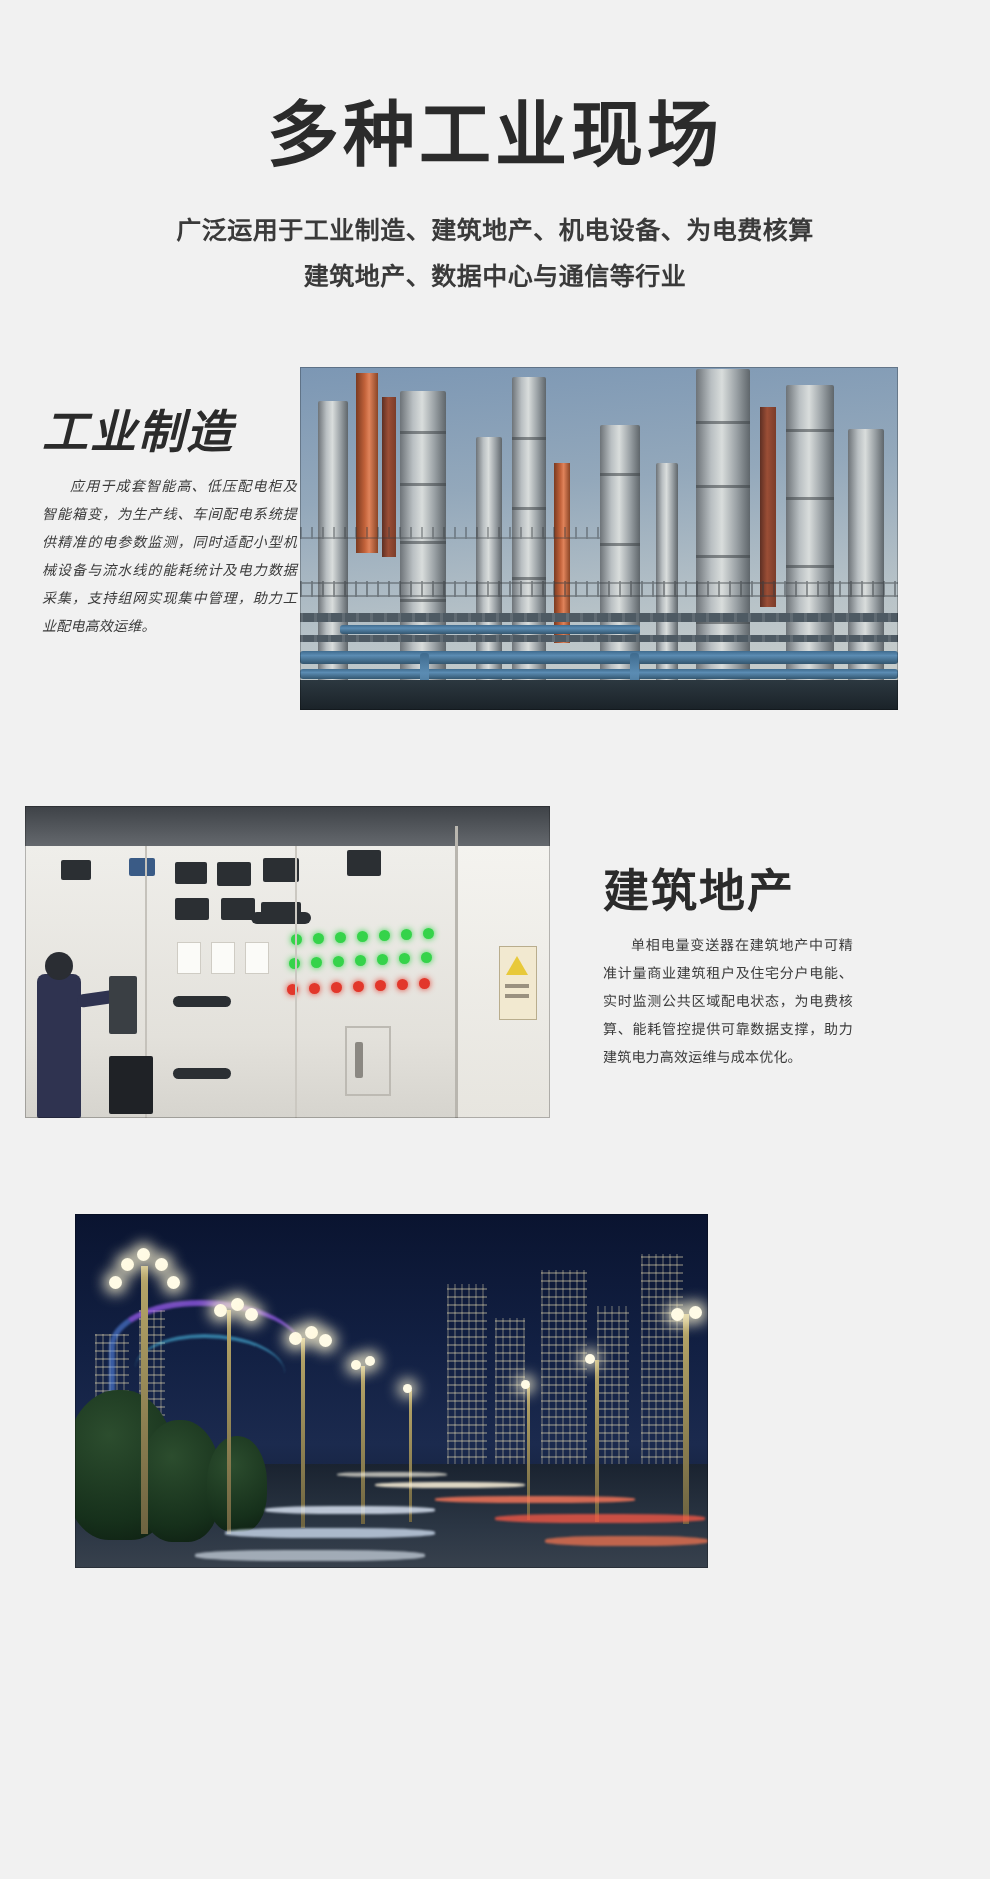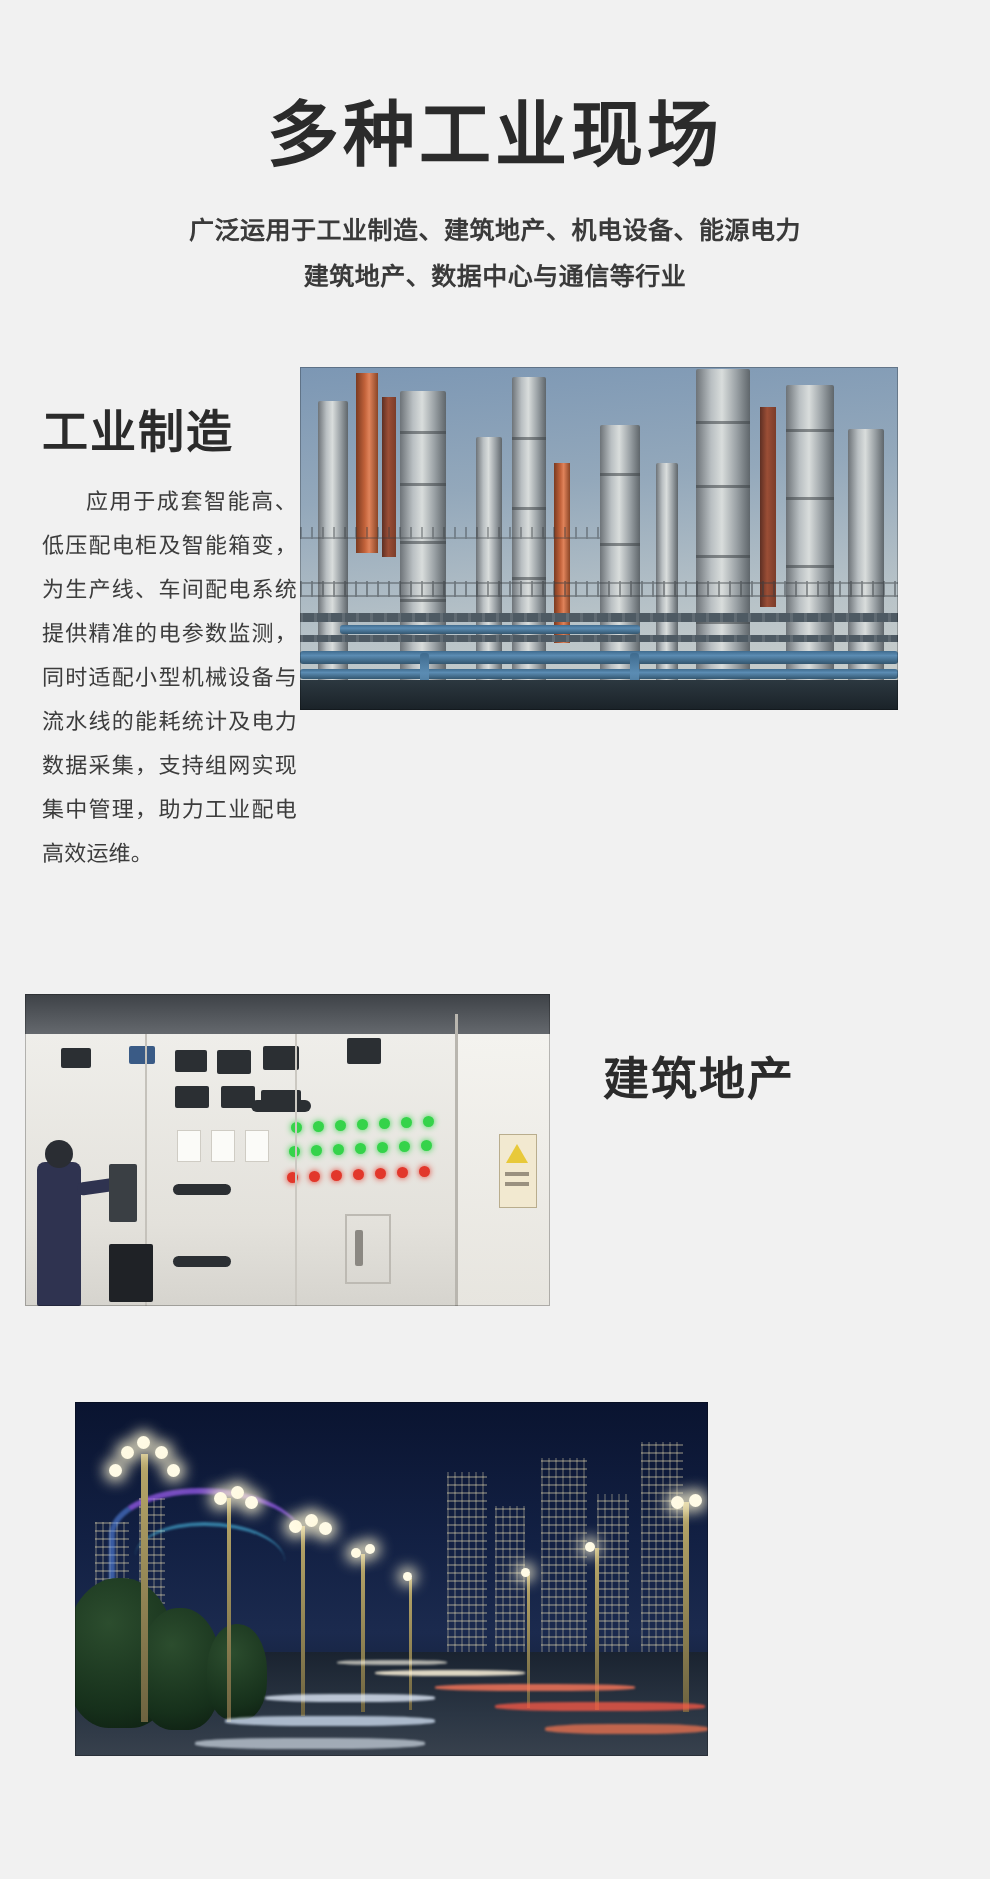--- a/index.html
+++ b/index.html
@@ -65,32 +65,33 @@
   }
   .section-title {
     font-size: 46px;
     font-weight: bold;
     color: #2b2b2b;
     letter-spacing: 2px;
     margin: 0;
     line-height: 1.1;
   }
   .section-body {
-    font-size: 22px;
+    font-size: 14px;
     line-height: 2.0;
     color: #3c3c3c;
     text-indent: 2em;
     text-align: justify;
     letter-spacing: 0.2px;
   }
 
   
   #section-industrial {
     margin-top: 68px;
     padding-left: 42px;
+    font-style: italic;
   }
   #section-industrial .section-text {
     width: 255px;
     padding-top: 40px;
   }
   #section-industrial .section-photo {
     width: 598px;
     height: 343px;
     margin-left: 3px;
     margin-top: 0px;
@@ -267,21 +268,21 @@
   }
 </style>
 </head>
 <body>
 
 <div class="page">
 
   <div class="header">
     <h1 class="main-title">多种工业现场</h1>
     <div class="subtitle">
-      <span class="sub-line">广泛运用于工业制造、建筑地产、机电设备、能源电力</span>
+      <span class="sub-line">广泛运用于工业制造、建筑地产、机电设备、为电费核算</span>
       <span class="sub-line">建筑地产、数据中心与通信等行业</span>
     </div>
   </div>
 
   <div class="section" id="section-industrial">
     <div class="section-text">
       <h2 class="section-title">工业制造</h2>
       <p class="section-body">应用于成套智能高、低压配电柜及智能箱变，为生产线、车间配电系统提供精准的电参数监测，同时适配小型机械设备与流水线的能耗统计及电力数据采集，支持组网实现集中管理，助力工业配电高效运维。</p>
     </div>
     <div class="section-photo">
@@ -407,20 +408,21 @@
       <div style="position:absolute; left:52px; top:186px; width:44px; height:13px; background:#2f3350; border-radius:6px; transform:rotate(-8deg);"></div>
       <div class="panel-dark" style="left:84px; top:170px; width:28px; height:58px; background:#3a3f44;"></div>
 
       <div class="panel-dark" style="left:84px; top:250px; width:44px; height:58px; background:#1f2226;"></div>
 
       <div class="frame-border"></div>
     </div>
 
     <div class="section-text">
       <h2 class="section-title">建筑地产</h2>
+      <p class="section-body">单相电量变送器在建筑地产中可精准计量商业建筑租户及住宅分户电能、实时监测公共区域配电状态，为电费核算、能耗管控提供可靠数据支撑，助力建筑电力高效运维与成本优化。</p>
     </div>
   </div>
 
   <div class="section" id="section-municipal">
 
     <div class="section-photo">
       <div class="night-sky"></div>
 
       <div class="tower" style="left:20px;  top:120px; width:34px; height:130px;"></div>
       <div class="tower" style="left:64px;  top:96px;  width:26px; height:154px;"></div>

